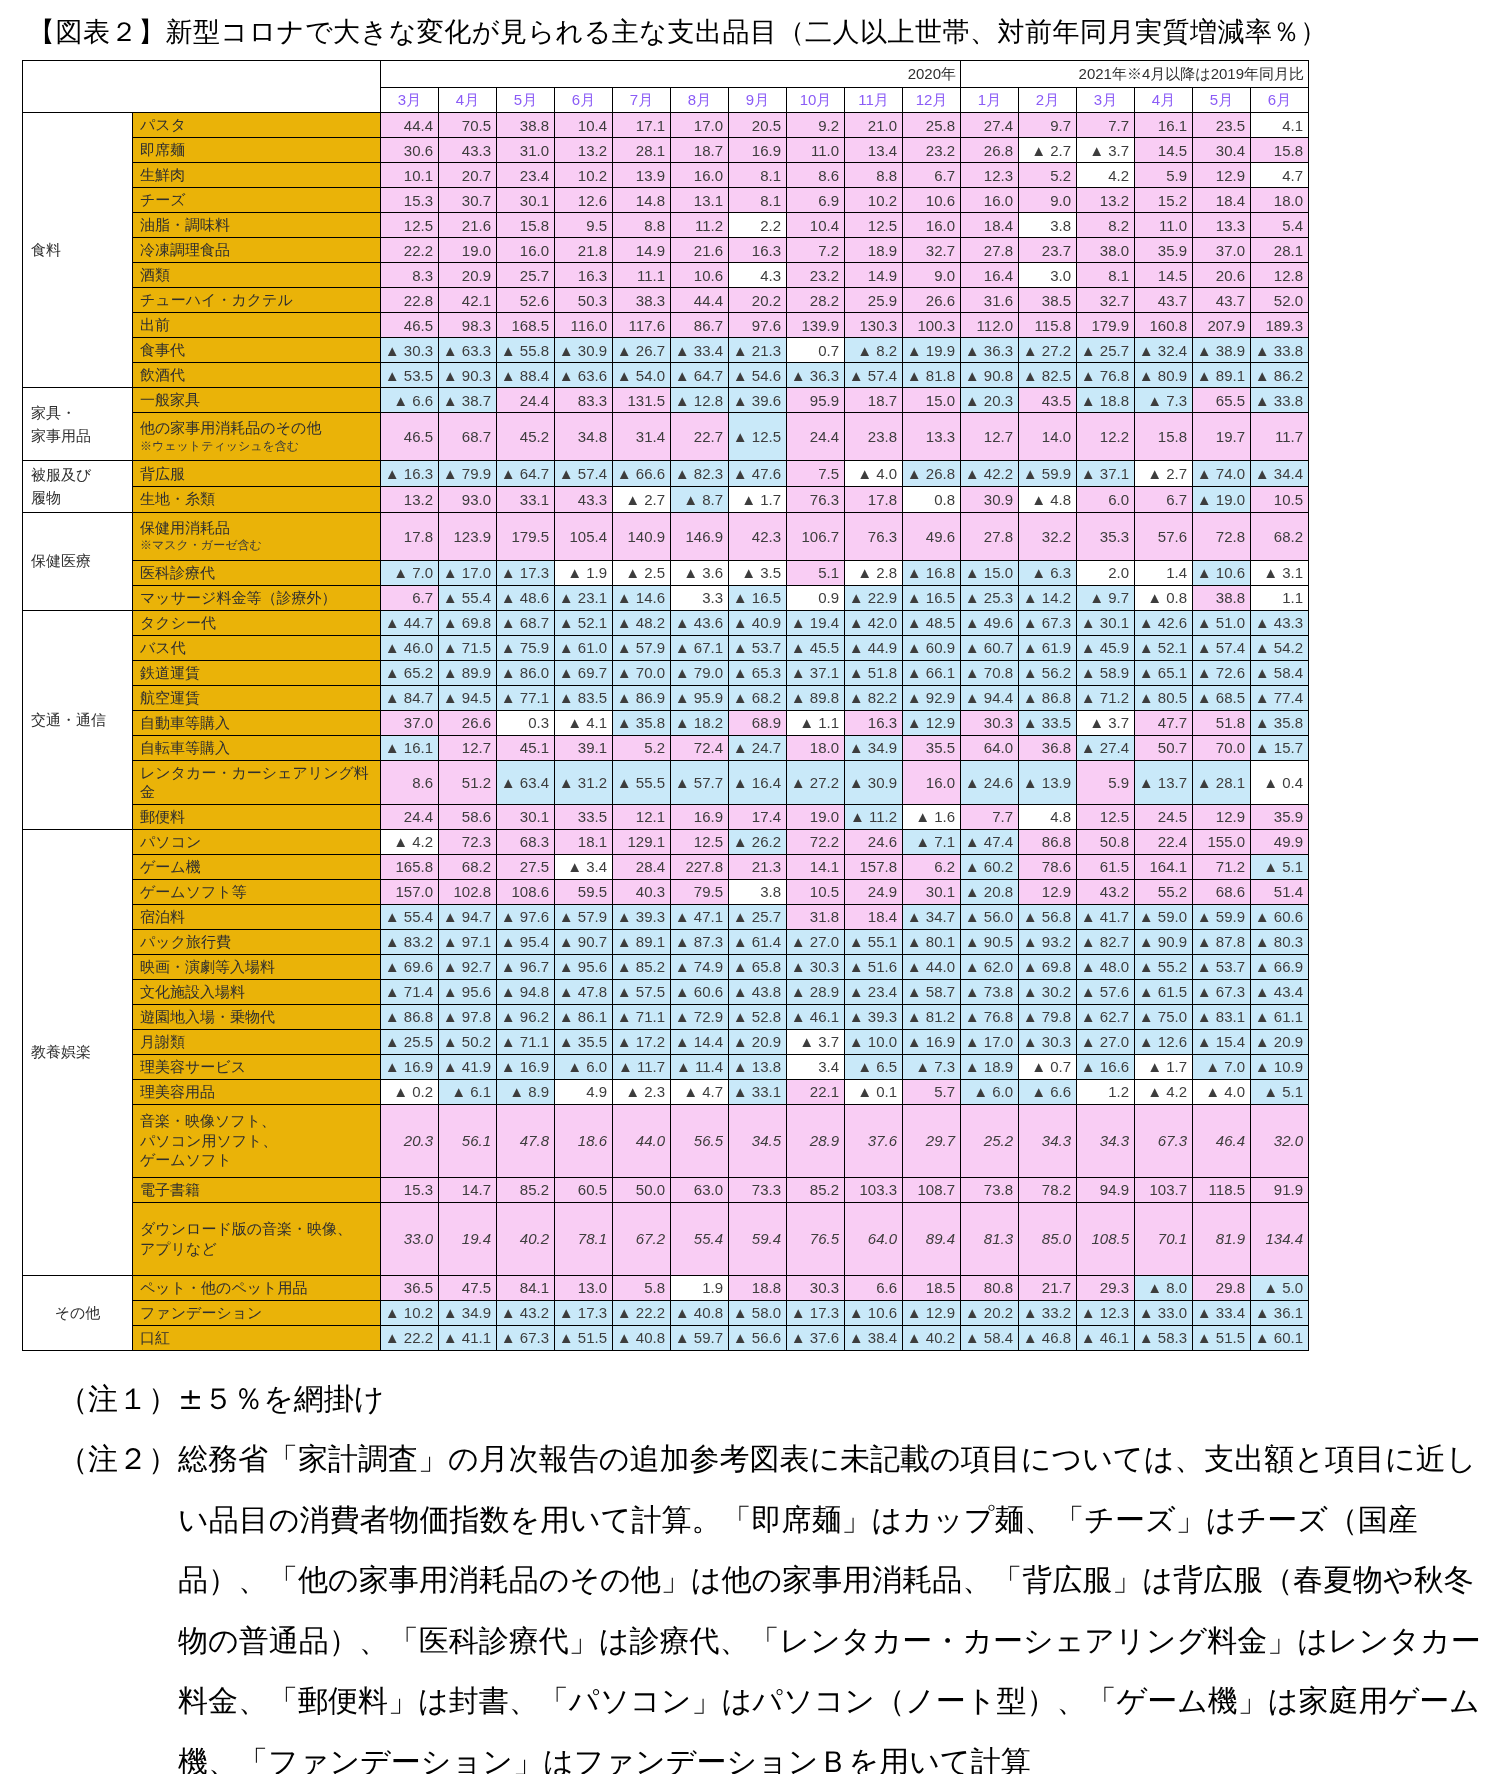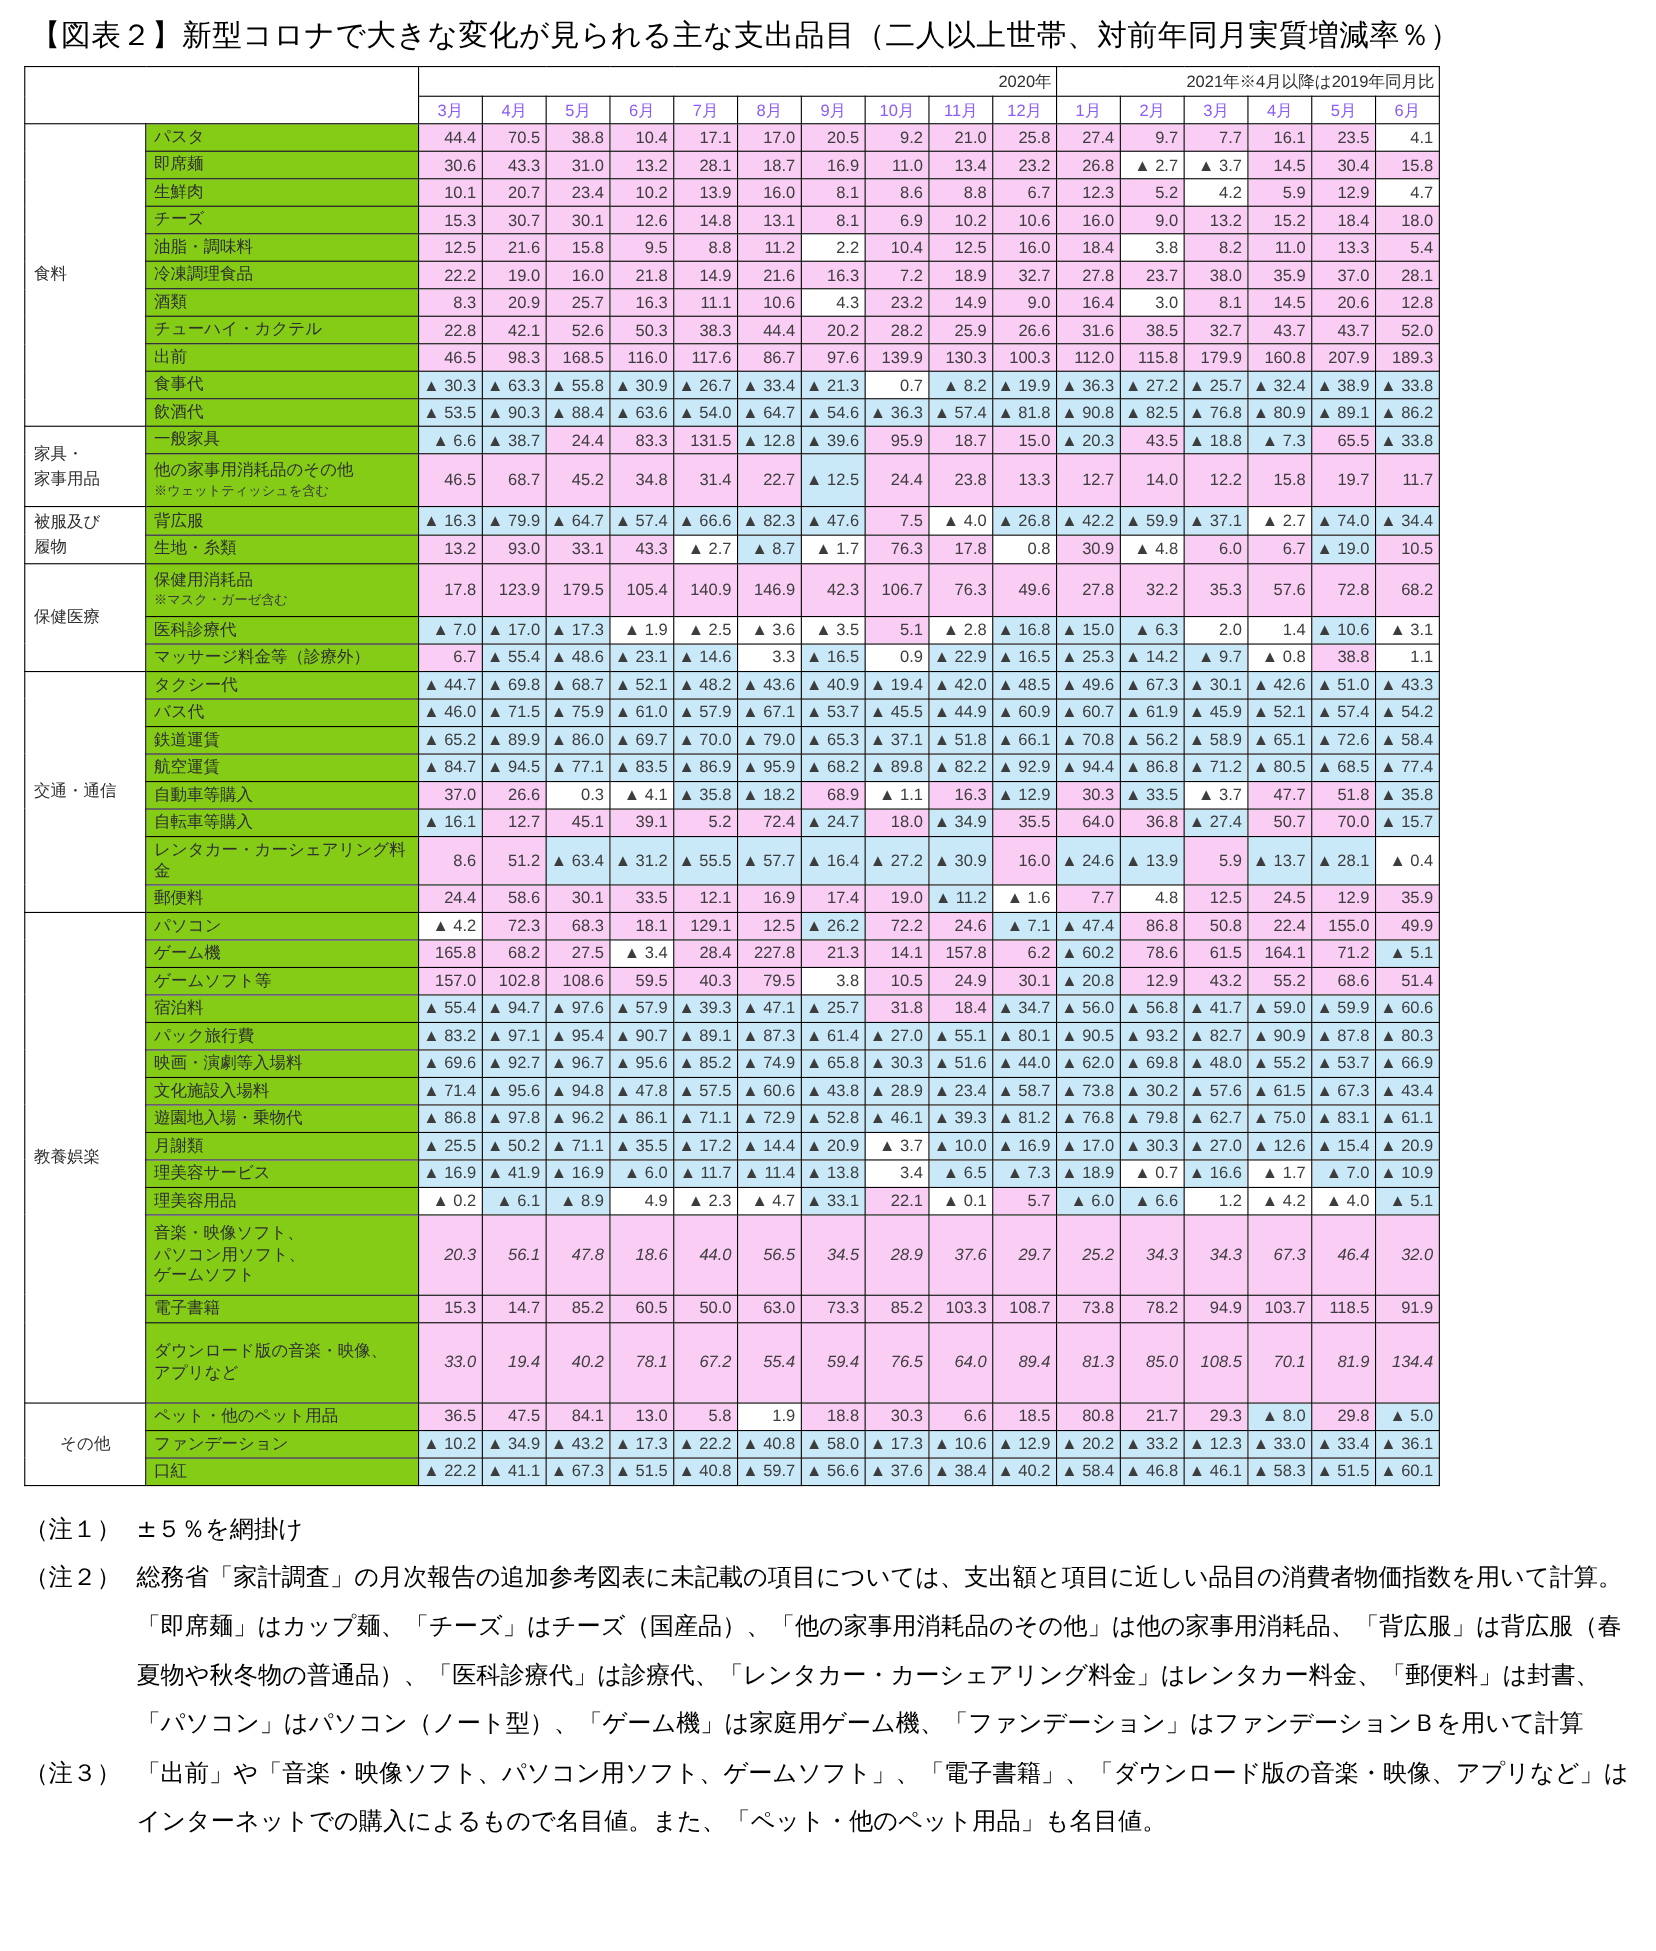--- a/index.html
+++ b/index.html
@@ -10,30 +10,30 @@
   table.main{border-collapse:collapse;table-layout:fixed;margin-left:0;}
   table.main th,table.main td{border:1px solid #000;overflow:hidden;}
   col.c-cat{width:110px;} col.c-item{width:248px;} col.c-val{width:58px;}
   th.year{font-size:15px;font-weight:normal;text-align:right;color:#2f2f2f;padding:2px 4px;height:22px;background:#fff;}
   th.blank{background:#fff;}
   th.month{font-size:15px;font-weight:normal;text-align:center;color:#8b5cf6;padding:1px 2px;height:22px;background:#fff;}
   td.cat{font-size:15px;color:#2f2f2f;vertical-align:middle;text-align:left;padding:2px 2px 2px 8px;
          white-space:pre-line;line-height:1.55;background:#fff;}
   td.cat.center{text-align:center;padding-left:2px;}
   td.item{font-size:15px;color:#2f2f2f;vertical-align:middle;text-align:left;padding:2px 2px 2px 7px;
-          line-height:1.3;background:#84cc16;}
+          line-height:1.3;background:#eab308;}
   td.item .lbl{white-space:pre-line;}
   td.item .subnote{font-size:12px;color:#3a3a3a;margin-top:1px;}
   td.v{font-size:15px;color:#3d3d3d;text-align:right;padding:1px 5px 1px 1px;height:22px;
        font-family:"Liberation Sans",sans-serif;white-space:nowrap;}
   tr.h46 td.v{height:45px;} tr.h72 td.v{height:70px;font-style:italic;}
   td.v.pos{background:#f9cdf4;}
   td.v.neg{background:#c9e9f9;}
   .notes{margin-top:18px;font-family:"DejaVu Serif","Liberation Serif",serif;color:#000;}
-  .note-row{display:flex;align-items:flex-start;font-size:22px;line-height:2.02;}
+  .note-row{display:flex;align-items:flex-start;font-size:30px;line-height:2.02;margin-left:36px;}
   .note-label{flex:0 0 102px;white-space:nowrap;}
   .note-text{flex:1;padding-right:4px;}
 </style>
 </head>
 <body>
 
 <div class="page">
   <div class="title">【図表２】新型コロナで大きな変化が見られる主な支出品目（二人以上世帯、対前年同月実質増減率％）</div>
 
   <table class="main">

